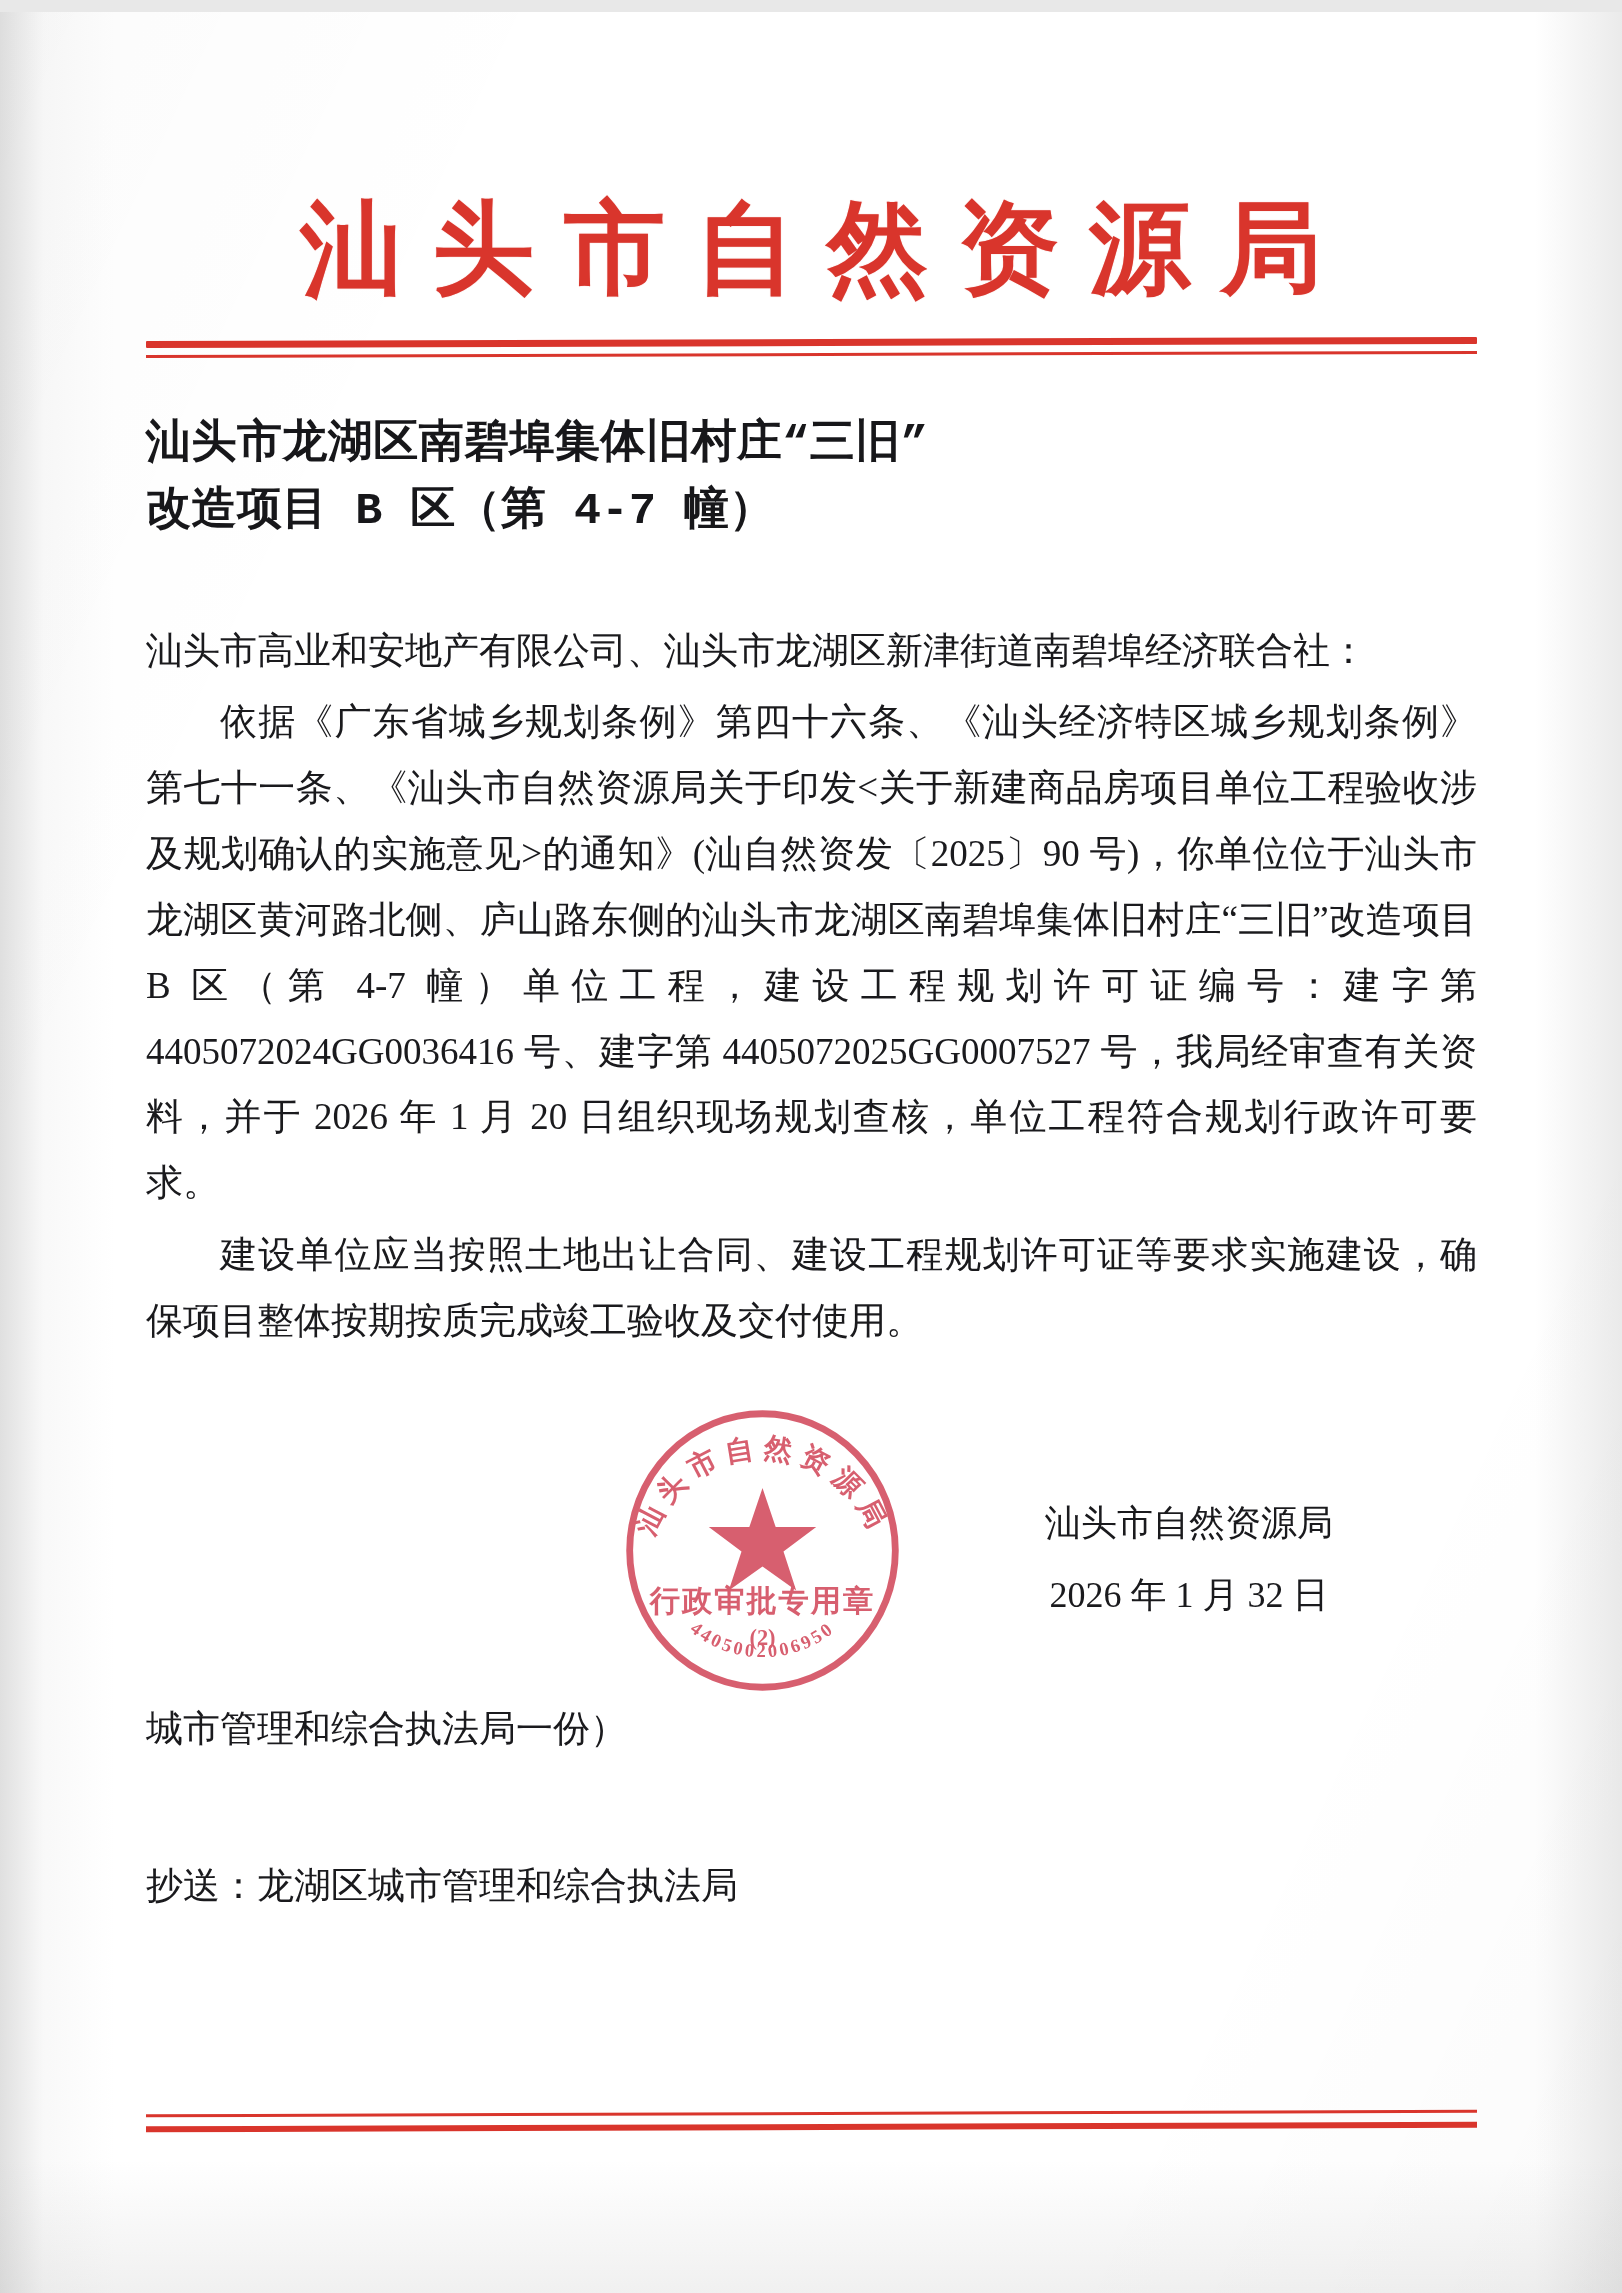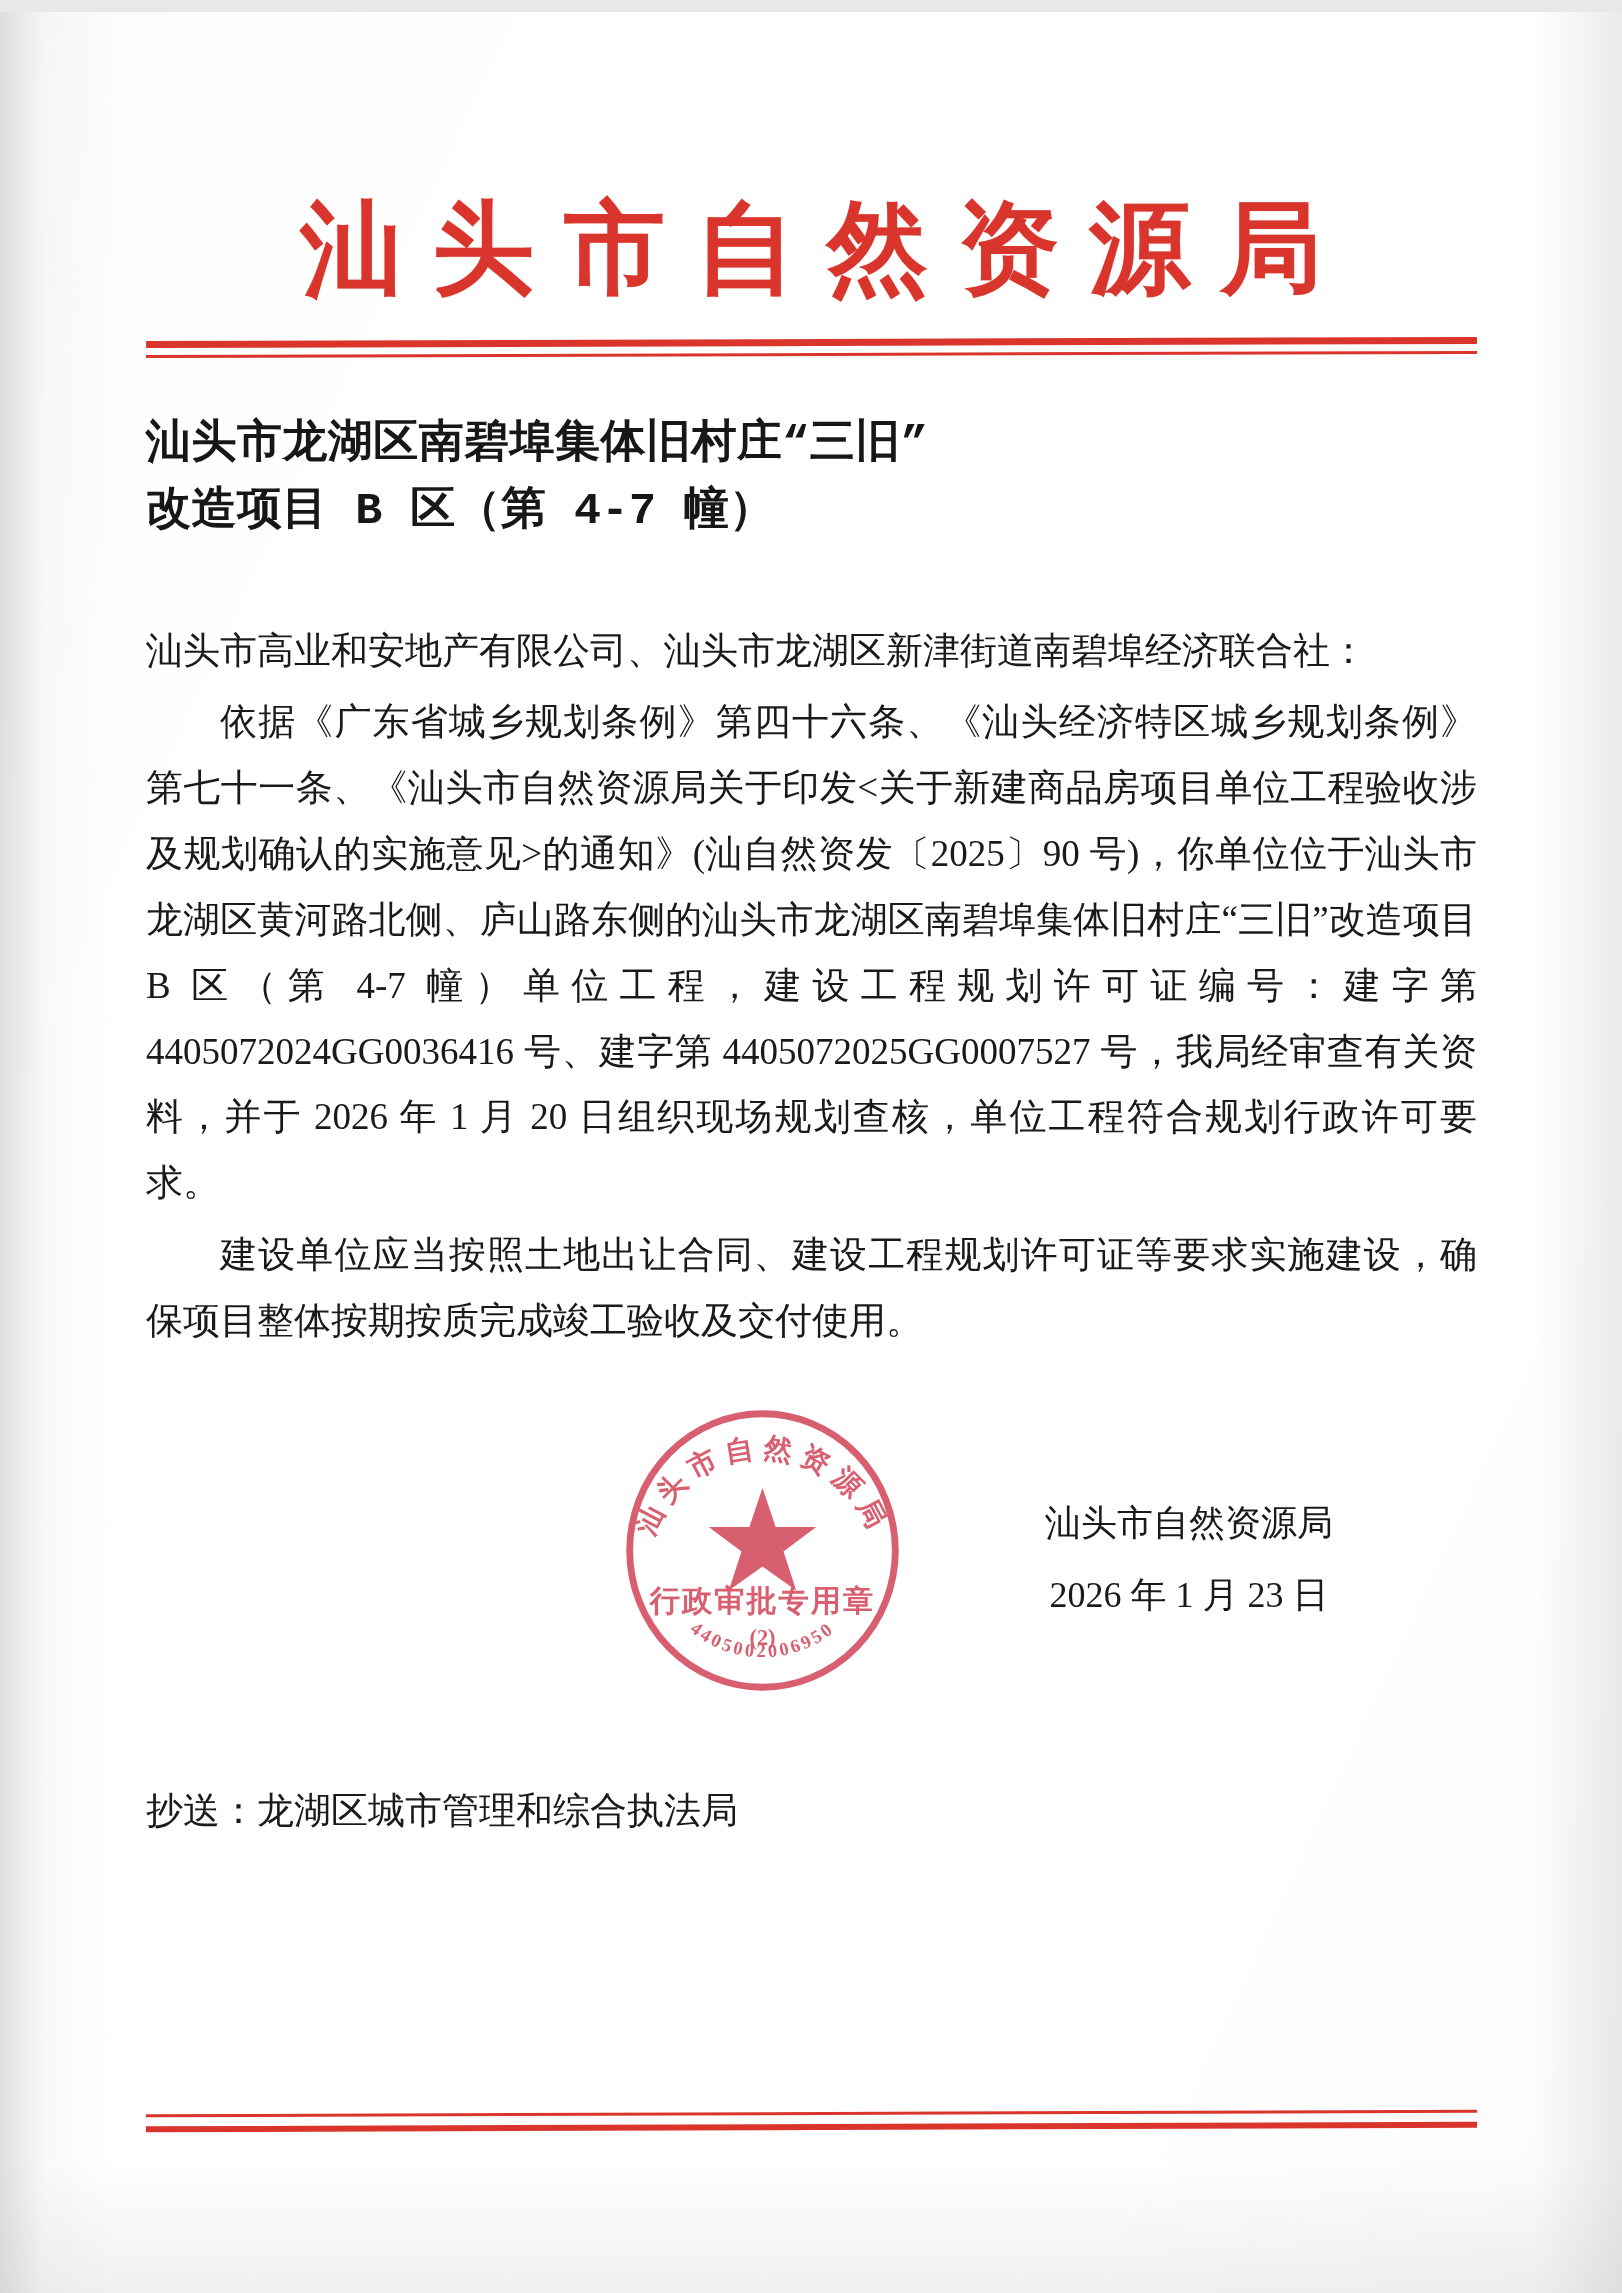--- a/index.html
+++ b/index.html
@@ -225,25 +225,26 @@
           <text font-family="'Liberation Serif', serif" font-size="19" font-weight="700" fill="#cf3a4e" letter-spacing="3">
             <textPath href="#arcBottom" startOffset="50%" text-anchor="middle">4405002006950</textPath>
           </text>
           <text x="150" y="212" text-anchor="middle" font-family="'Liberation Serif', serif" font-size="31" font-weight="700" fill="#cf3a4e" letter-spacing="2">行政审批专用章</text>
           <text x="150" y="247" text-anchor="middle" font-family="'Liberation Serif', serif" font-size="23" font-weight="700" fill="#cf3a4e">(2)</text>
         </g>
       </svg>
 
       <div class="sign-text">
         <div>汕头市自然资源局</div>
-        <div>2026 年 1 月 23 日</div>
+        <div>2026 年 1 月 32 日</div>
       </div>
     </div>
 
     <div class="footer-note">
+      <div>城市管理和综合执法局一份）</div>
     </div>
 
     <div class="cc-line">抄送：龙湖区城市管理和综合执法局</div>
 
   </div>
 
   <div class="bottom-rules">
     <div class="rule-b-thin"></div>
     <div class="rule-b-gap"></div>
     <div class="rule-b-thick"></div>

